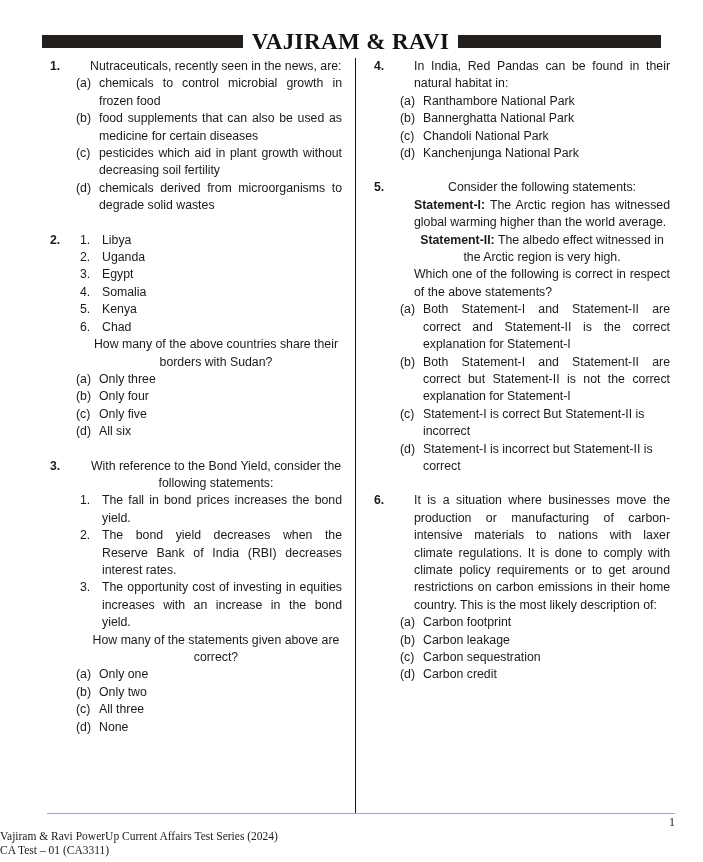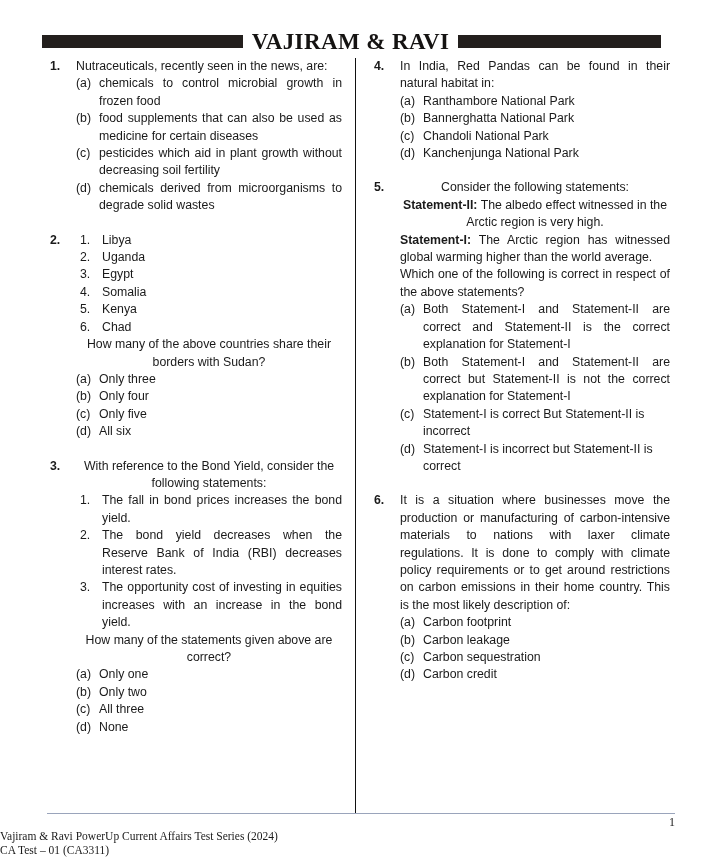--- a/index.html
+++ b/index.html
@@ -80,20 +80,21 @@
     position: absolute;
     left: 0;
     top: 0;
     font-weight: bold;
     font-size: 12.3px;
     line-height: 17.4px;
   }
   .q-stem {
     text-align: justify;
     text-justify: inter-word;
+    margin-left: 14px;
   }
   .q-stem.nojustify { text-align: center; }
 
   
   .sub-list {
     margin: 0;
     padding: 0;
     list-style: none;
   }
   .sub-item {
@@ -308,25 +309,25 @@
         <li class="opt-item nojustify">
           <span class="opt-marker">(d)</span>
           <span>Kanchenjunga National Park</span>
         </li>
       </ul>
     </div>
 
     <div class="question">
       <div class="q-num">5.</div>
       <div class="q-stem nojustify">Consider the following statements:</div>
+      <div class="q-stem">
+        <span class="stmt-label">Statement-I:</span><span> The Arctic region has witnessed global warming higher than the world average.</span>
+      </div>
       <div class="q-stem nojustify">
         <span class="stmt-label">Statement-II:</span><span> The albedo effect witnessed in the Arctic region is very high.</span>
-      </div>
-      <div class="q-stem">
-        <span class="stmt-label">Statement-I:</span><span> The Arctic region has witnessed global warming higher than the world average.</span>
       </div>
       <div class="q-stem">Which one of the following is correct in respect of the above statements?</div>
       <ul class="opt-list">
         <li class="opt-item">
           <span class="opt-marker">(a)</span>
           <span>Both Statement-I and Statement-II are correct and Statement-II is the correct explanation for Statement-I</span>
         </li>
         <li class="opt-item">
           <span class="opt-marker">(b)</span>
           <span>Both Statement-I and Statement-II are correct but Statement-II is not the correct explanation for Statement-I</span>

